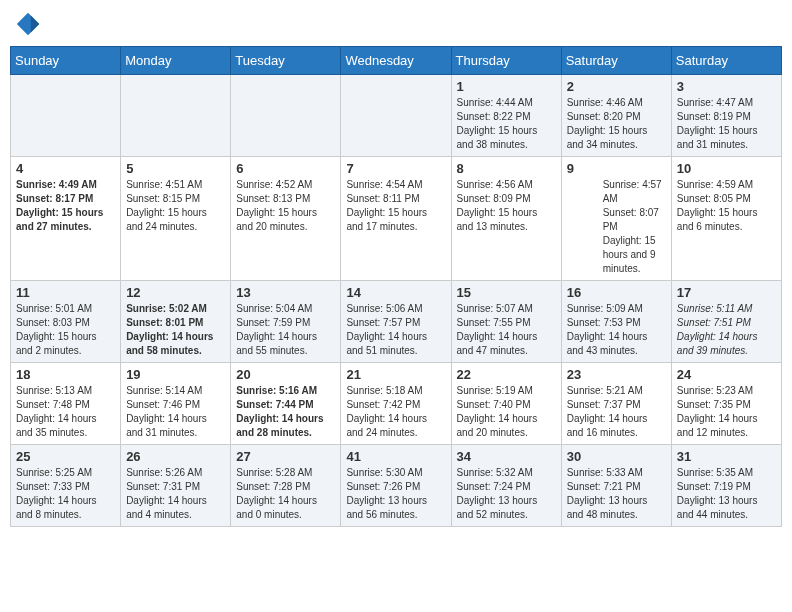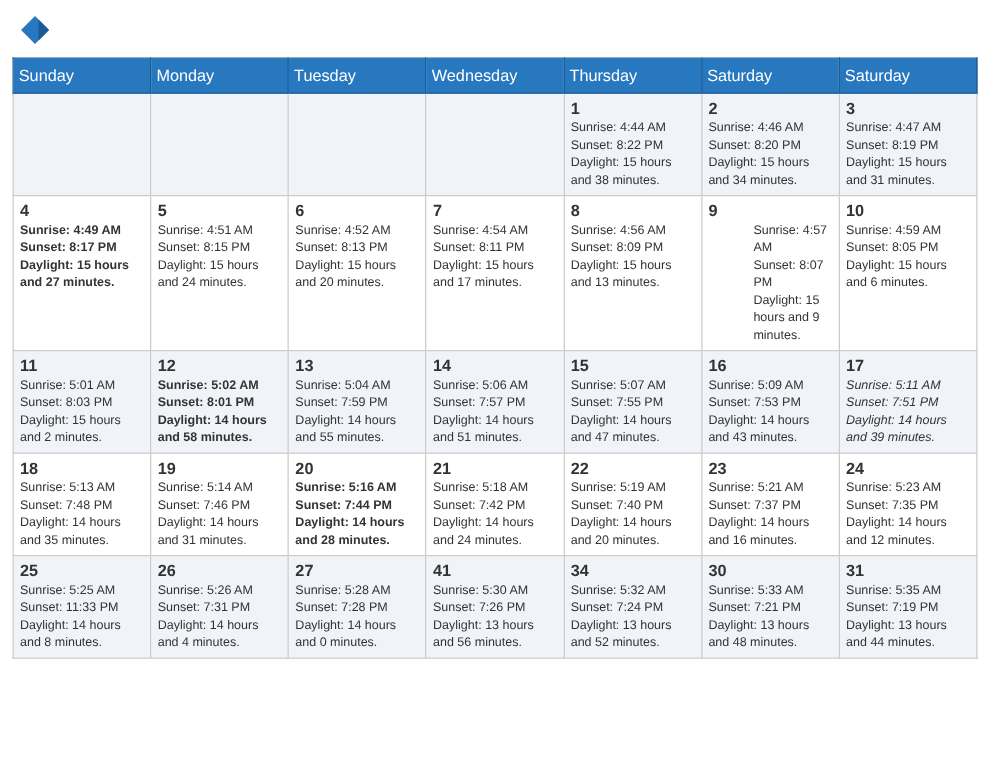--- a/index.html
+++ b/index.html
@@ -282,21 +282,21 @@
           <span class="day-number">24</span>
           <div class="day-info" style="white-space: pre-line;">Sunrise: 5:23 AM
 Sunset: 7:35 PM
 Daylight: 14 hours and 12 minutes.</div>
         </td>
       </tr>
       <tr>
         <td>
           <span class="day-number">25</span>
           <div class="day-info" style="white-space: pre-line;">Sunrise: 5:25 AM
-Sunset: 11:33 PM
+Sunset: 7:33 PM
 Daylight: 14 hours and 8 minutes.</div>
         </td>
         <td>
           <span class="day-number">26</span>
           <div class="day-info" style="white-space: pre-line;">Sunrise: 5:26 AM
 Sunset: 7:31 PM
 Daylight: 14 hours and 4 minutes.</div>
         </td>
         <td>
           <span class="day-number">27</span>

